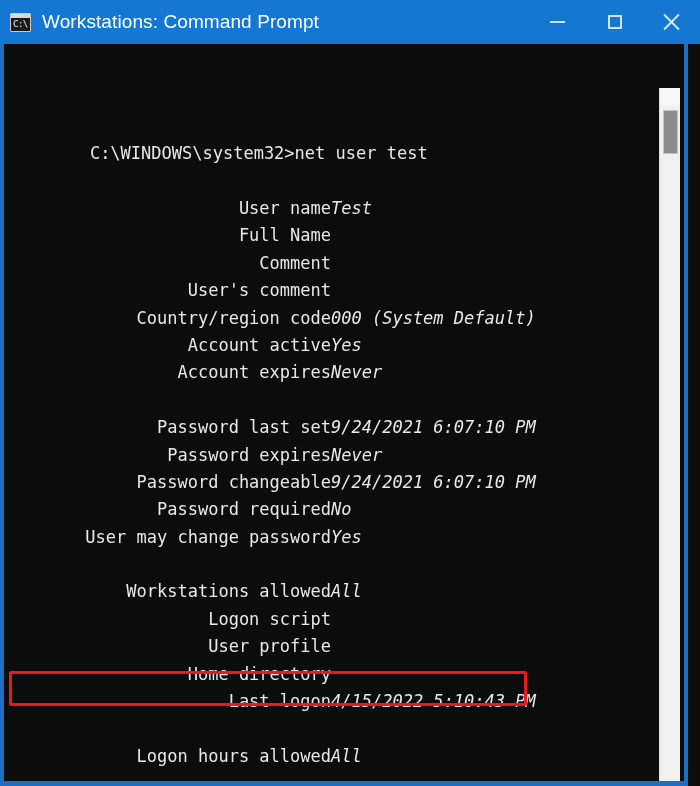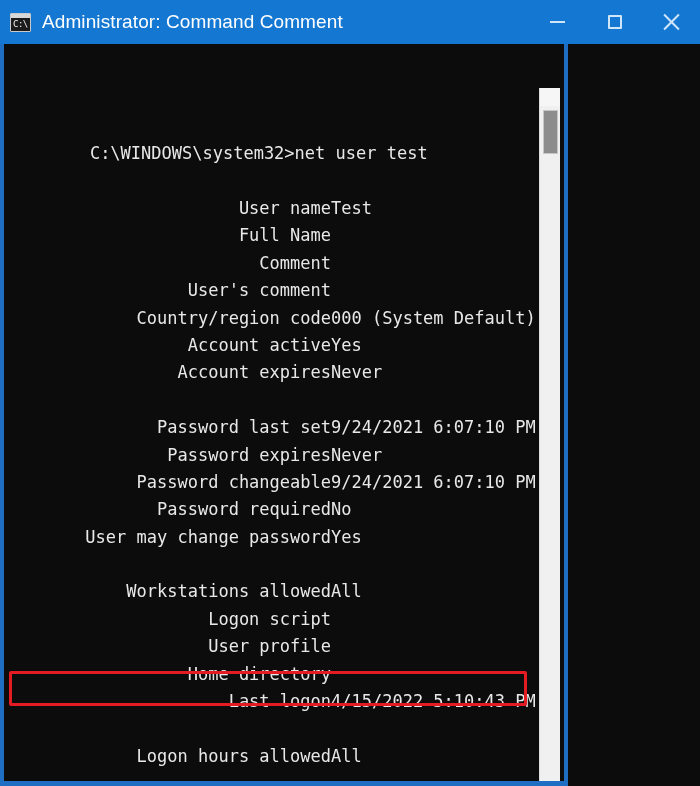--- a/index.html
+++ b/index.html
@@ -129,21 +129,21 @@
     margin-top: -1px;
   }
   .ctrl-close::before { transform: rotate(45deg); }
   .ctrl-close::after  { transform: rotate(-45deg); }
 
   
   .console-frame {
     position: absolute;
     left: 0;
     top: 44px;
-    width: 568px;
+    width: 688px;
     height: 742px;
     background: #0c0c0c;
     border-left: 4px solid #1e6fc4;
     border-right: 4px solid #1e6fc4;
     border-bottom: 5px solid #1e6fc4;
     box-sizing: border-box;
     overflow: hidden;
   }
 
   .console-text {
@@ -167,20 +167,21 @@
   }
   .lbl {
     display: inline-block;
     width: 323px;
     vertical-align: top;
     text-align: right;
   }
   .val {
     display: inline-block;
     vertical-align: top;
+    font-style: italic;
   }
   .plain { display: inline-block; }
 
   
   .bottom-prompt {
     position: absolute;
     left: 4px;
     bottom: 9px;
     color: #e8e8e8;
     font-family: "DejaVu Sans Mono", monospace;
@@ -233,21 +234,21 @@
 </style>
 </head>
 <body>
 
 <div class="window">
 
   <div class="titlebar">
     <div class="app-icon">
       <span class="glyph">C:\</span>
     </div>
-    <div class="title-text">Administrator: Command Comment</div>
+    <div class="title-text">Workstations: Command Prompt</div>
 
     <div class="win-controls">
       <div class="win-btn">
         <span class="ctrl-min"></span>
       </div>
       <div class="win-btn">
         <span class="ctrl-max"></span>
       </div>
       <div class="win-btn close">
         <span class="ctrl-close"></span>

